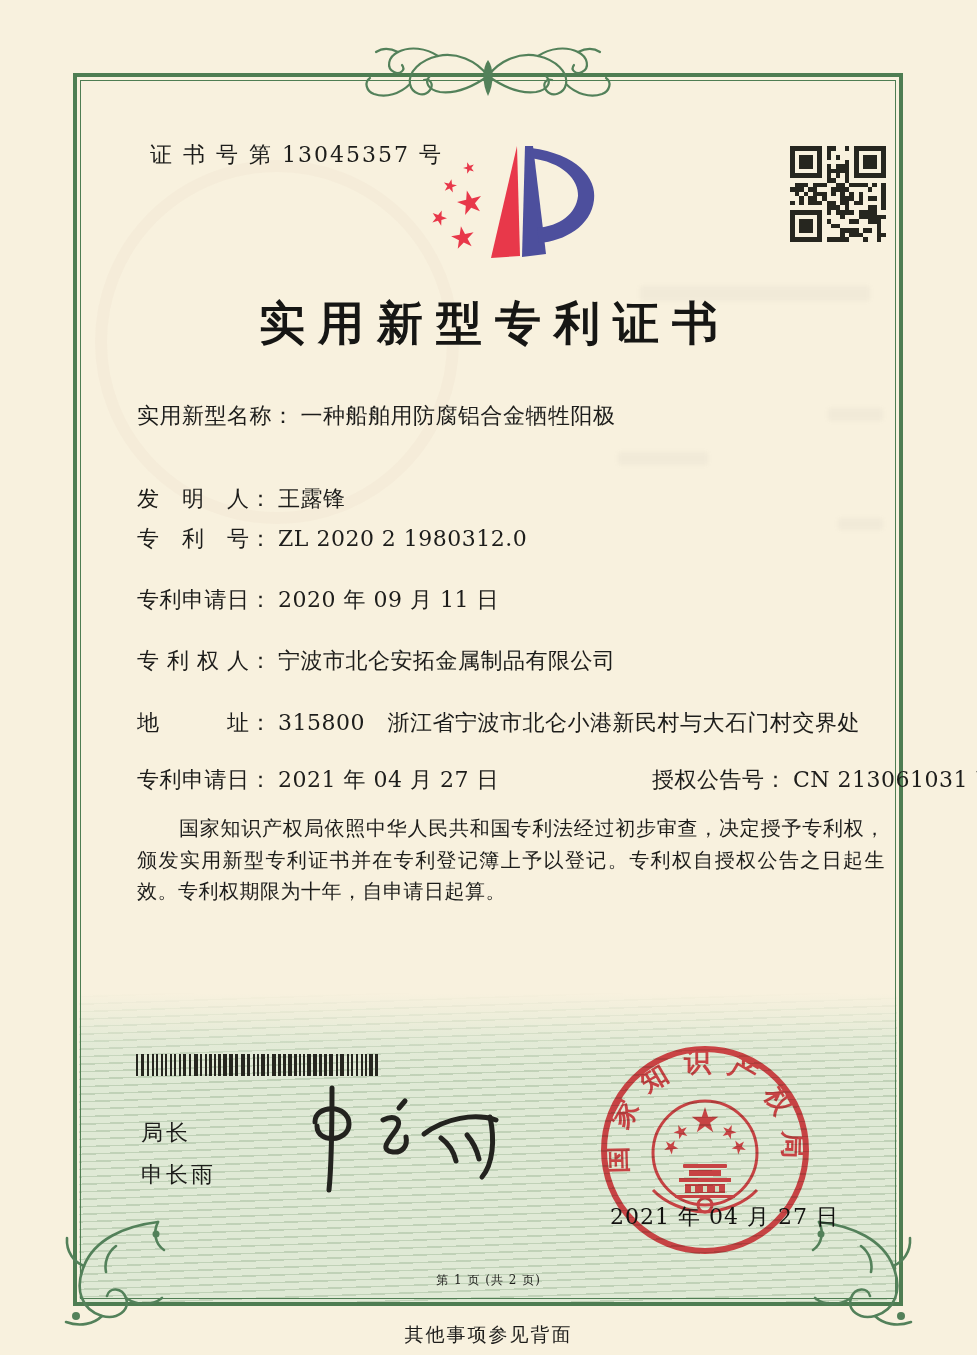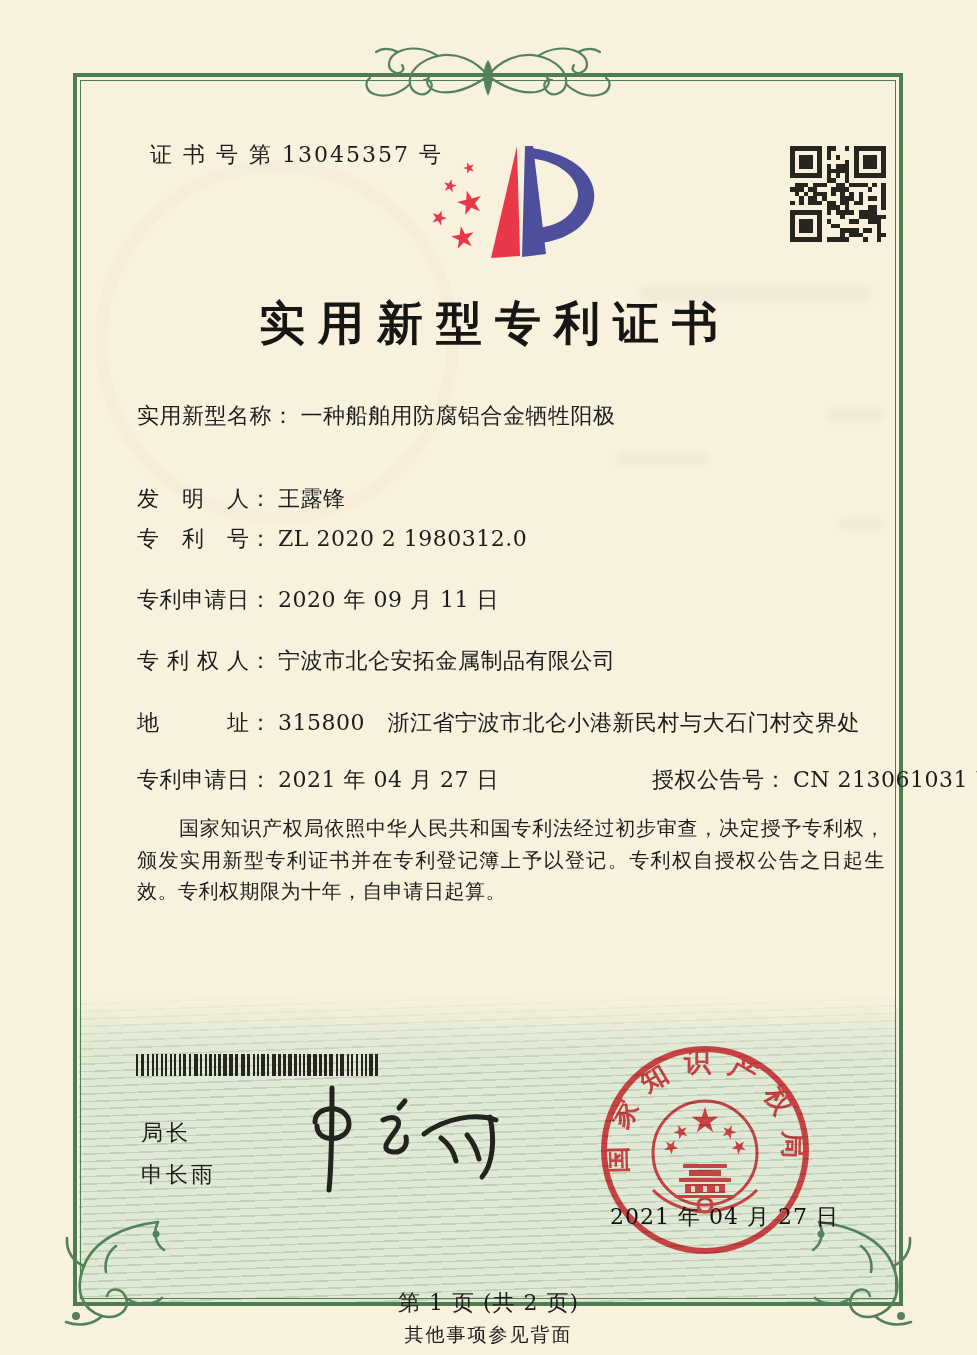--- a/index.html
+++ b/index.html
@@ -45,21 +45,21 @@
   
   .barcode{position:absolute; left:136px; top:1054px; width:252px; height:22px;
     display:flex; align-items:stretch; overflow:hidden;}
   .barcode span{display:block; height:100%; background:#26261f; flex:0 0 auto;}
   .director-title{position:absolute; left:141px; top:1118px; font-size:22px; letter-spacing:3px;}
   .director-name{position:absolute; left:141px; top:1160px; font-size:22px; letter-spacing:3px;}
   .signature{position:absolute; left:283px; top:1080px; width:235px; height:118px;}
   .seal{position:absolute; left:595px; top:1040px; width:220px; height:220px;
     opacity:.93; mix-blend-mode:multiply;}
   .seal-date{position:absolute; left:610px; top:1202px; font-size:22px; letter-spacing:1px; color:#121210;}
-  .page-info{position:absolute; left:0; right:0; top:1272px; text-align:center; font-size:22px; letter-spacing:1px;margin-top:16px;}
+  .page-info{position:absolute; left:0; right:0; top:1272px; text-align:center; font-size:12px; letter-spacing:1px;}
   .footer-note{position:absolute; left:0; right:0; top:1322px; text-align:center; font-size:19px; letter-spacing:2px;}
   
   .ghost{position:absolute; border-radius:50%; border:12px solid rgba(205,150,135,.05);}
   .smudge{position:absolute; background:rgba(110,110,110,.05); filter:blur(2px); border-radius:3px;}
 </style>
 </head>
 <body>
 
 <div class="page">
 

